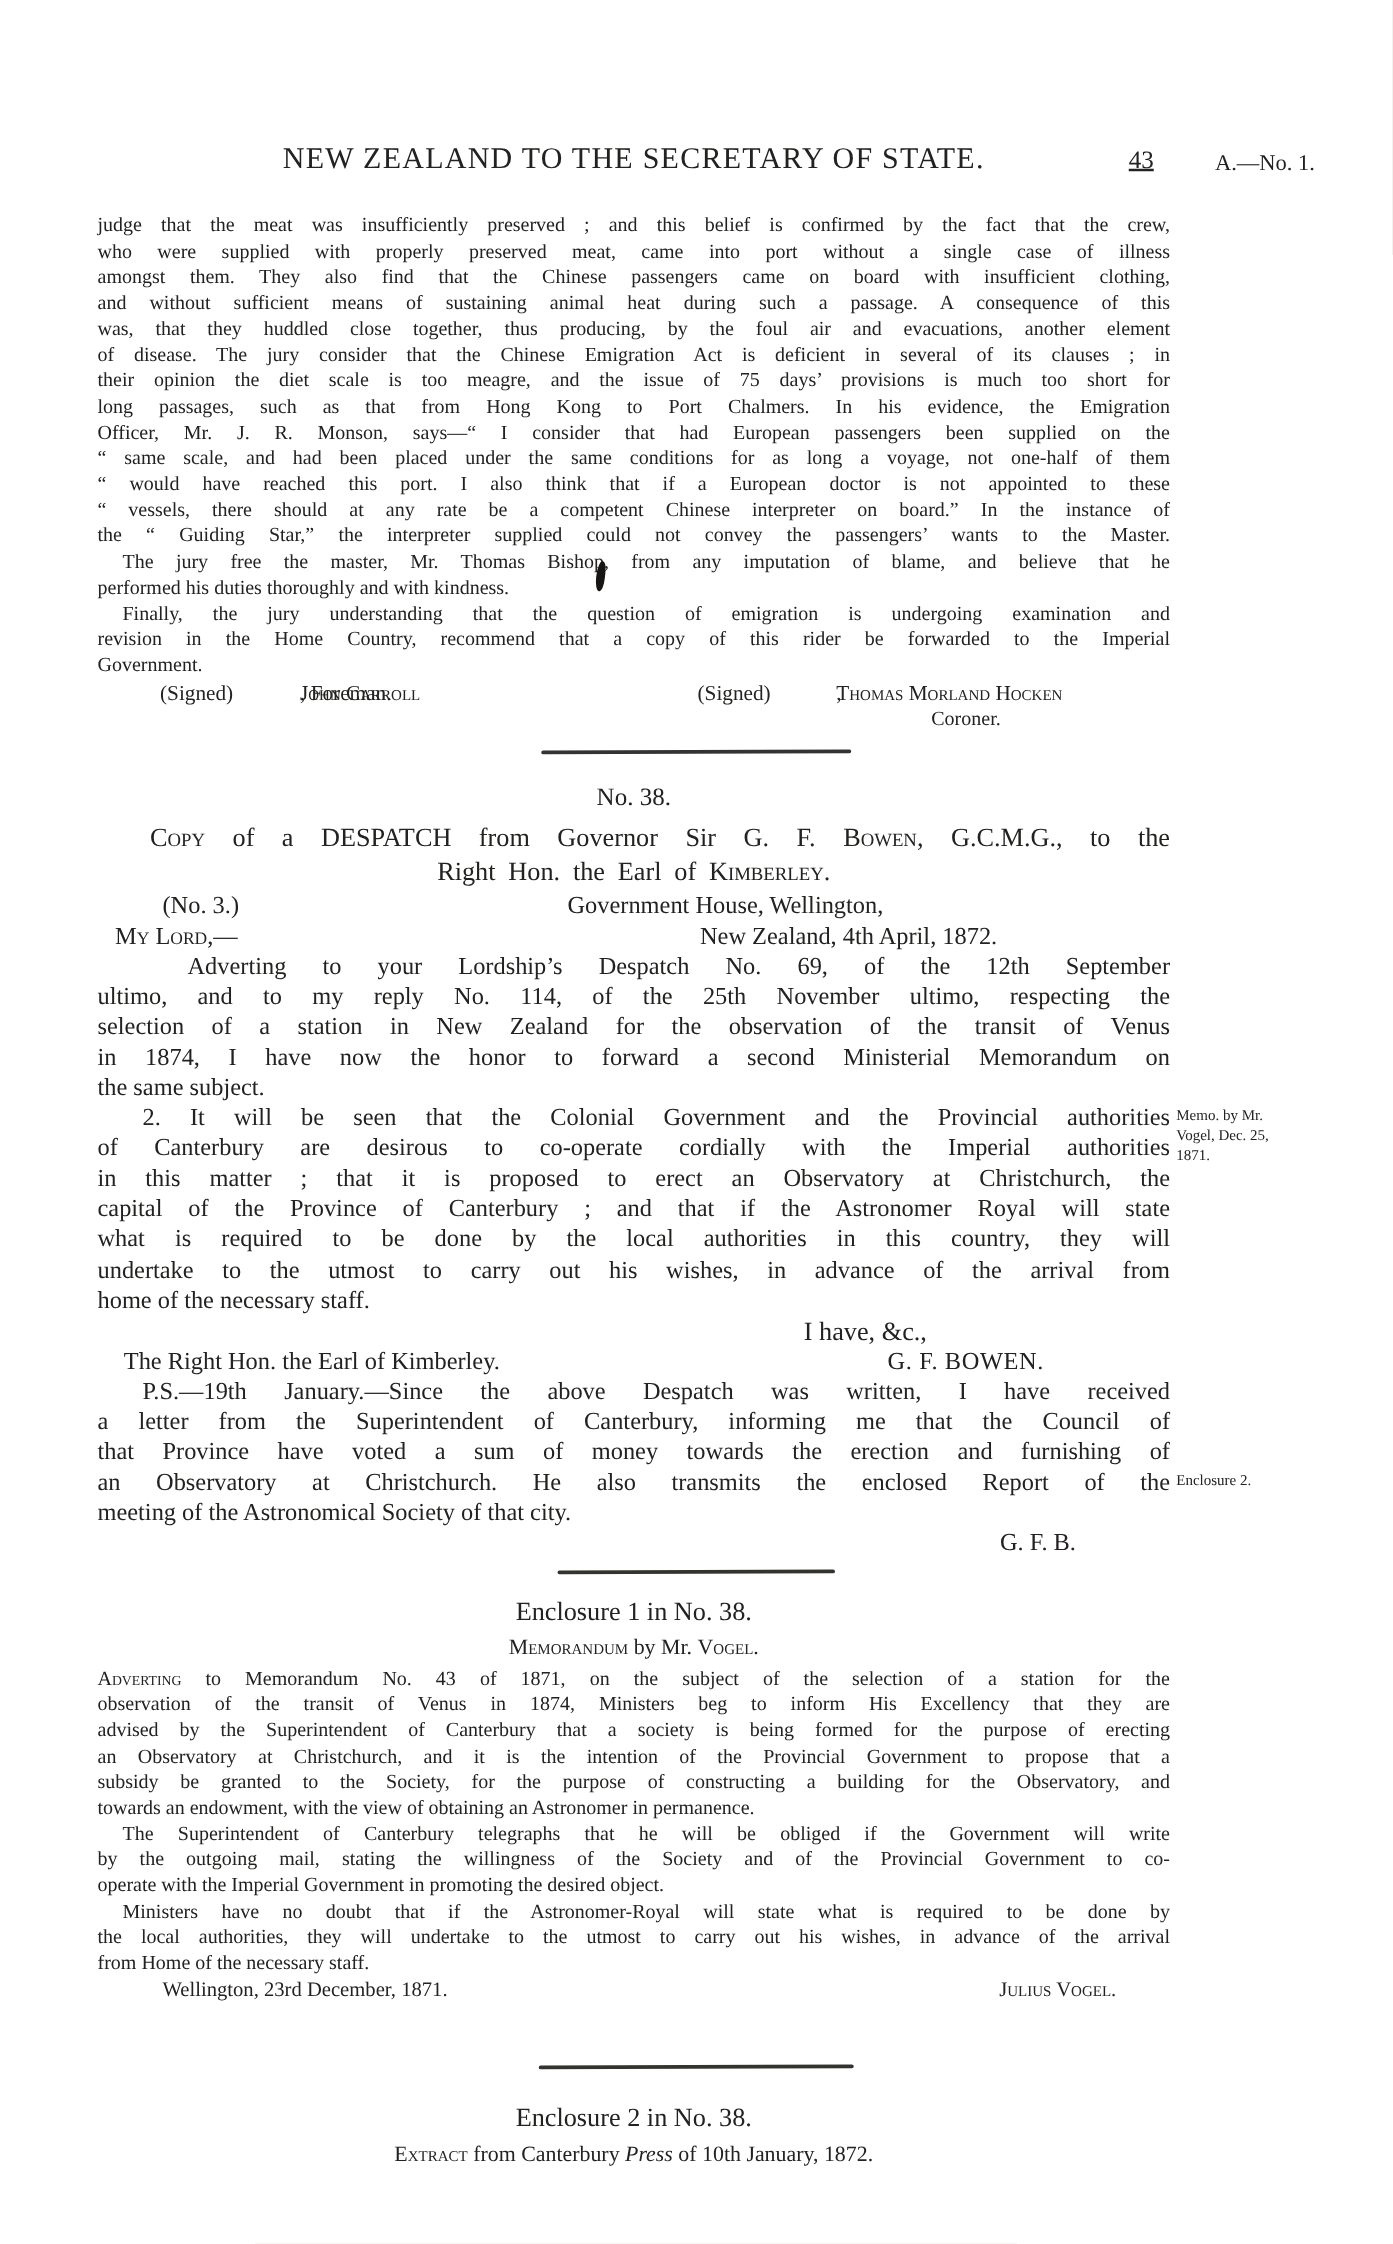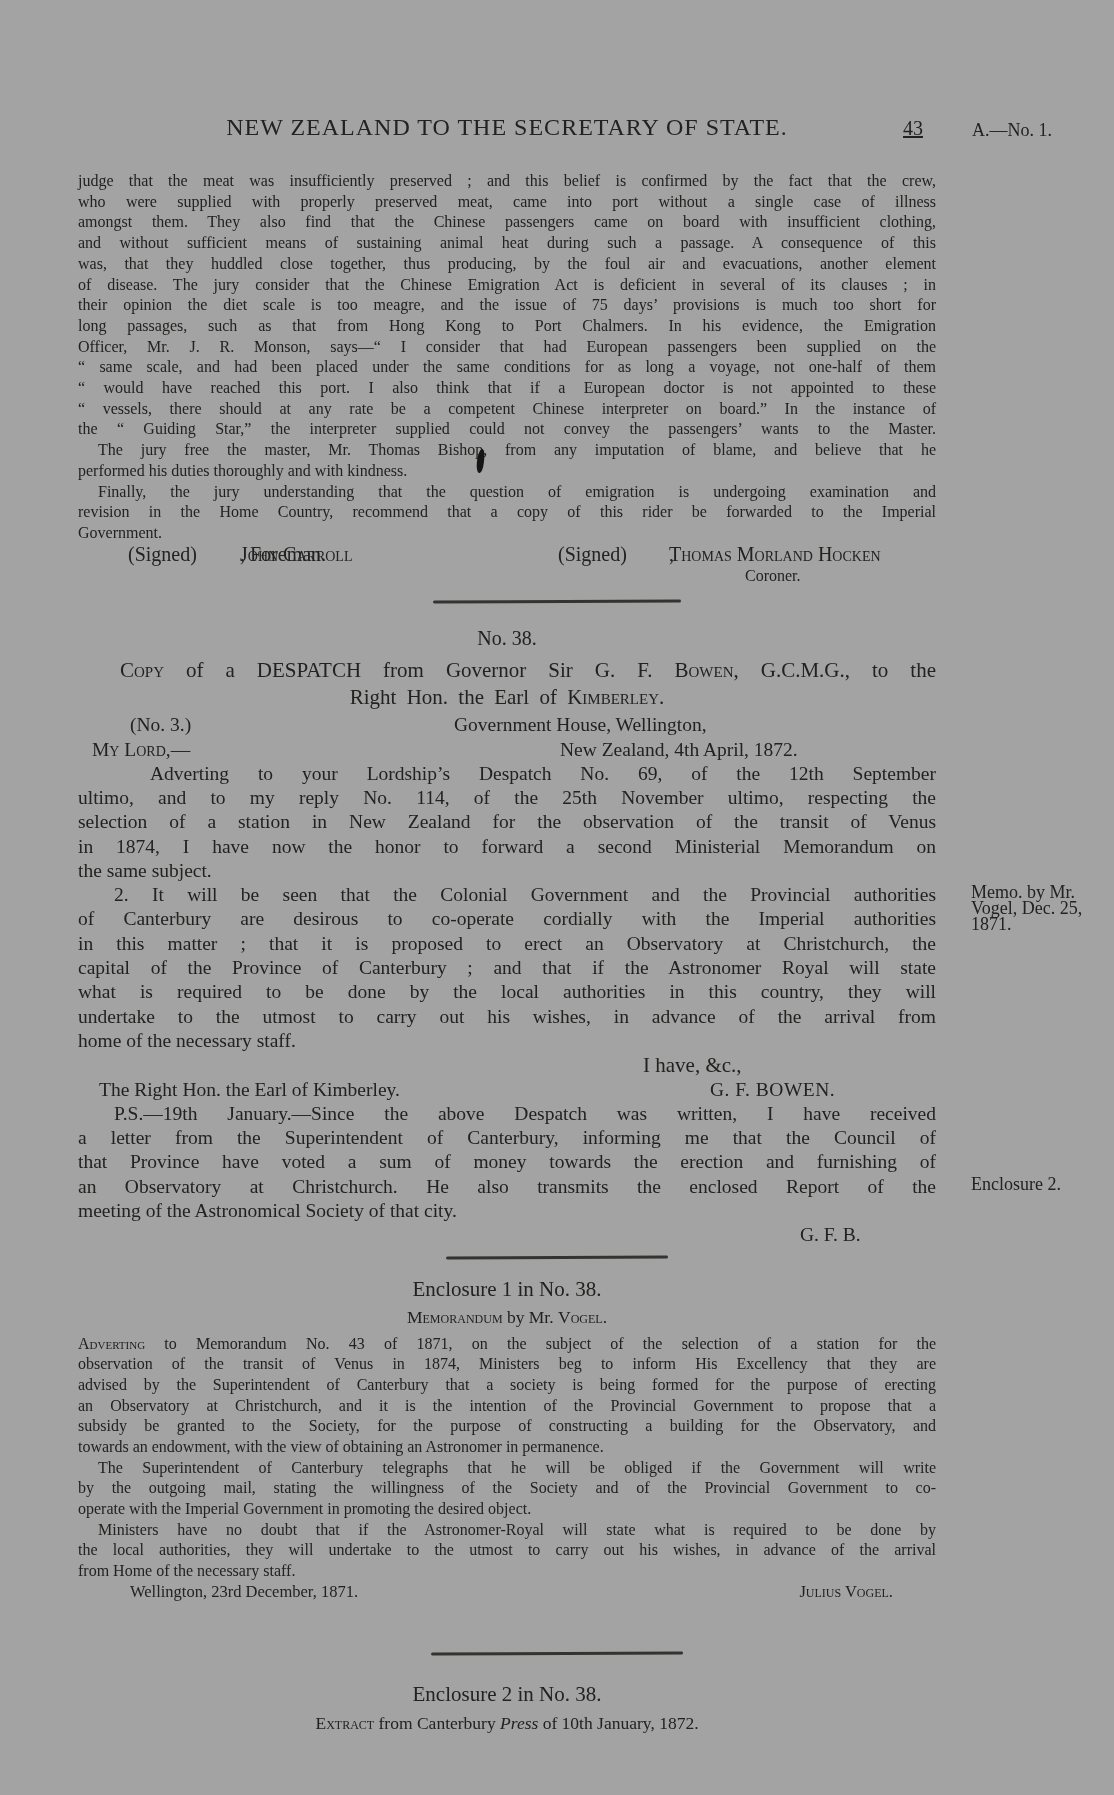--- a/index.html
+++ b/index.html
@@ -1,18 +1,18 @@
 <!DOCTYPE html>
 <html><head>
 <meta charset="utf-8">
 <style>
   html,body{margin:0;padding:0;background:#e9e7e2;}
   .page{
     position:relative;width:1114px;height:1795px;margin:0 auto;
-    background:#a3a3a3;color:#232220;
+    background:#ffffff;color:#232220;
     font-family:"Liberation Serif","DejaVu Serif",serif;
     overflow:hidden;
   }
   .col{margin-left:78px;width:858px;}
   .ln{text-align:justify;text-align-last:justify;}
   .ln.last{text-align-last:left;}
   .sm{font-size:16px;line-height:20.7px;}
   .bg{font-size:19.5px;line-height:24.3px;}
   .ind-sm{text-indent:20px;}
   .ind-bg{text-indent:36px;}
@@ -24,21 +24,21 @@
   .header{position:relative;height:30px;margin-top:112px;}
   .header-title{position:absolute;left:78px;width:858px;text-align:center;
     font-size:24px;letter-spacing:1px;line-height:30px;}
   .header-pageno{position:absolute;left:903px;top:1px;font-size:20px;line-height:30px;text-decoration:underline;}
   .header-ref{position:absolute;left:972px;top:3px;font-size:18px;line-height:30px;}
 
   .jury{margin-top:29px;}
 
   .row{position:relative;width:1114px;}
   .row span{position:absolute;top:0;white-space:nowrap;}
-  .sigrow{height:21px;font-size:20px;line-height:21px;}
+  .sigrow{height:21px;font-size:17px;line-height:21px;}
   .corrow{height:21px;font-size:16px;line-height:21px;}
   .s-signed1{left:128px;}
   .s-name1{left:240px;}
   .s-signed2{left:558px;}
   .s-name2{left:669px;}
   .s-coroner{left:745px;}
 
   .rulewrap{width:1114px;}
   .rule{height:3px;background:#35332f;border-radius:2px;margin:0 auto;transform:skewY(-0.2deg);}
   .rule1{width:248px;margin-top:14px;}
@@ -69,21 +69,21 @@
   .memo-sub{margin-top:3px;font-size:17.5px;line-height:23px;}
   .ext-sub{margin-top:4px;font-size:17.5px;line-height:23px;}
   .memo{margin-top:5px;}
   .memo .ln{font-size:16px;line-height:20.65px;}
 
   .daterow{height:21px;font-size:16.5px;line-height:21px;}
   .d-well{left:130px;}
   .d-vogel{left:auto;right:221px;}
 
   .margin-note{position:absolute;left:941px;width:122px;
-    font-size:18px;line-height:16.2px;margin-left:30px;}
+    font-size:12px;line-height:16.2px;}
   .note1{top:884px;}
   .note2{top:1176px;}
 
   .ink-blot{position:absolute;left:477px;top:449px;width:7px;height:24px;
     background:#171614;border-radius:60% 40% 50% 50%;transform:rotate(6deg);}
 </style>
 </head>
 <body>
 
 <div class="page">

